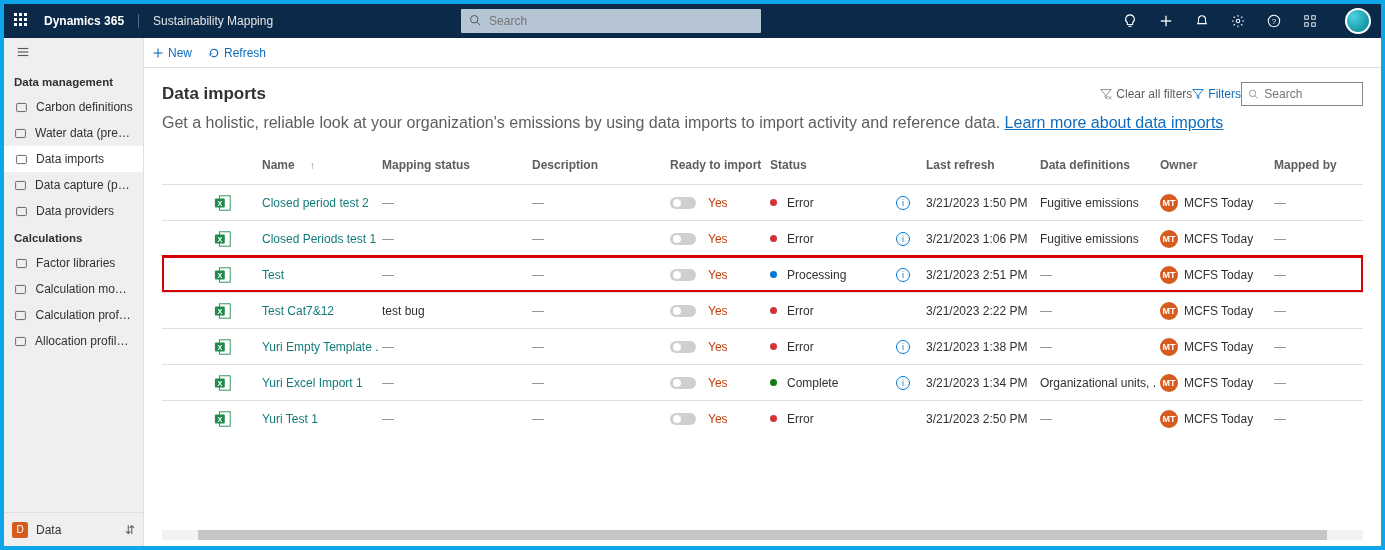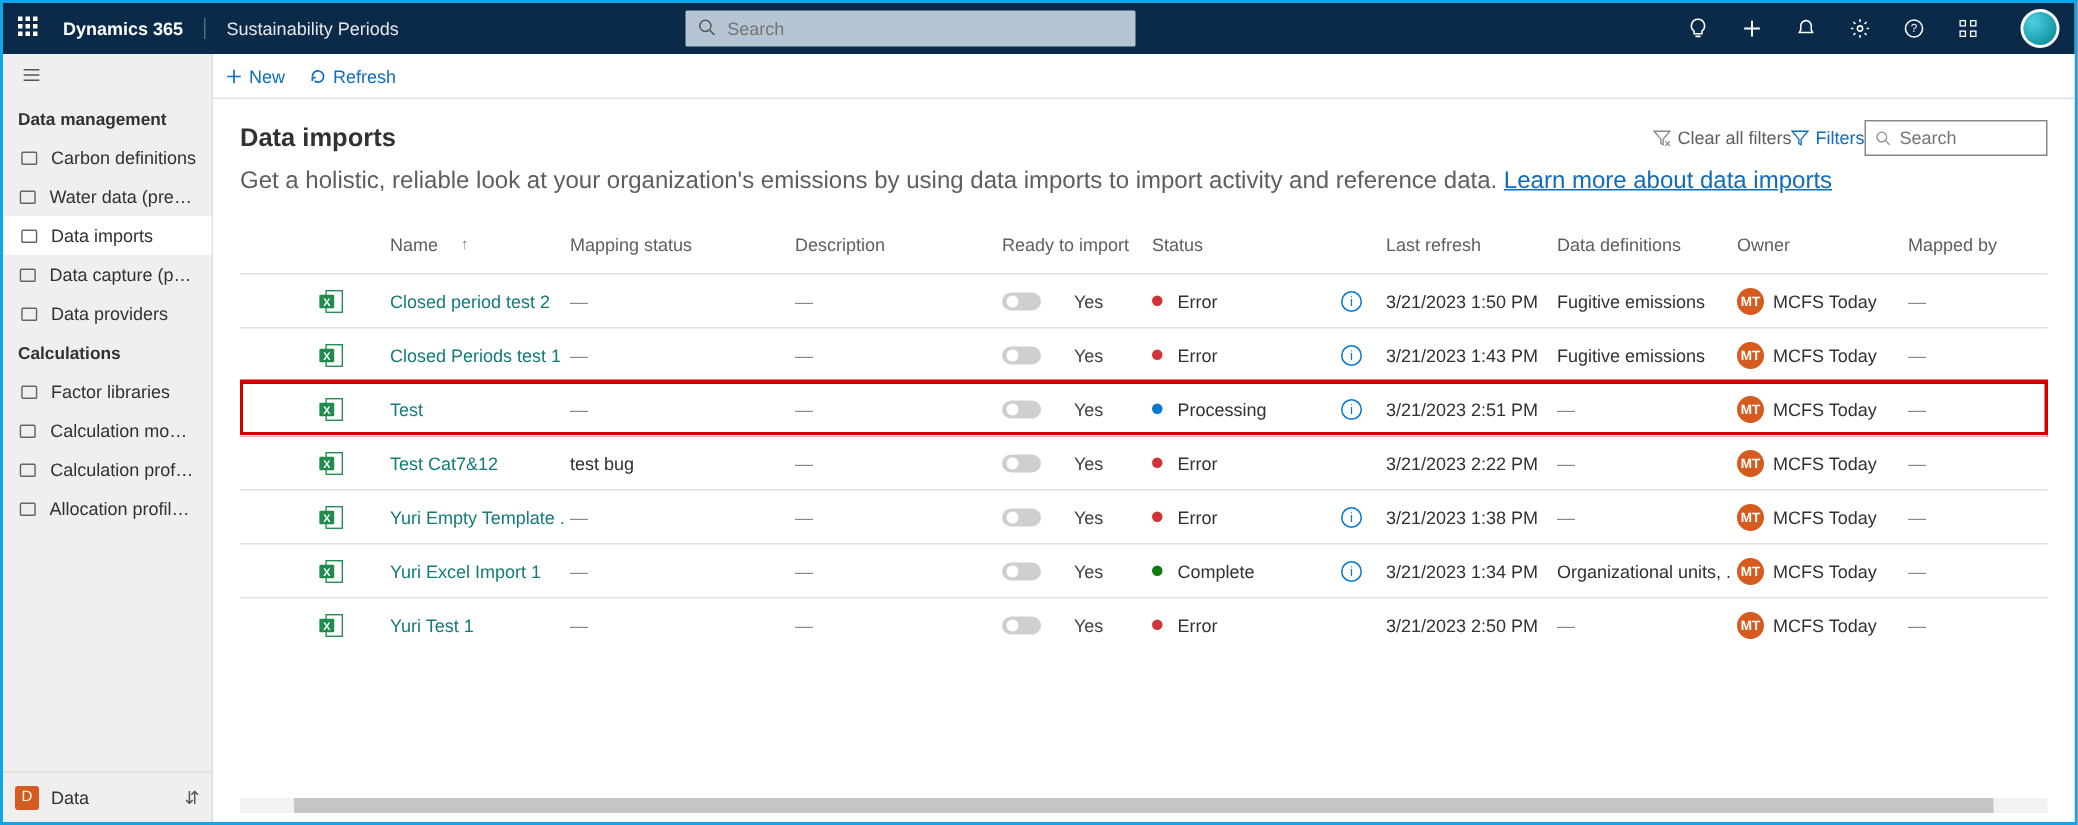--- a/index.html
+++ b/index.html
@@ -15,21 +15,21 @@
     --rowHover:#f3f2f1;
     --toggleOff:#cfcfcf;
     --statusRed:#d13438;
     --statusBlue:#0078d4;
     --statusGreen:#107c10;
     --searchbg:#b6c5d3;
     --avatarOrange:#d55b1f;
   }
   *{box-sizing:border-box;font-family:"Segoe UI",Tahoma,Arial,sans-serif}
   body{margin:0;padding:0;background:#000;overflow:hidden}
-  .frame{width:1385px;height:550px;background:#fff;position:relative;display:flex;flex-direction:column;border:2px solid #0ea5e9}
+  .frame{width:1385px;height:550px;background:#fff;position:relative;display:flex;flex-direction:column;border:4px solid #0ea5e9}
 
   
   .topbar{height:34px;background:var(--topbar-bg);color:var(--topbar-fg);display:flex;align-items:center;padding:0 10px;gap:14px;font-size:12px}
   .waffle{width:16px;height:16px;display:grid;grid-template-columns:repeat(3,3px);grid-template-rows:repeat(3,3px);gap:2px}
   .waffle span{background:#fff;width:3px;height:3px}
   .brand{font-weight:600}
   .suite{border-left:1px solid rgba(255,255,255,.3);padding-left:14px;color:#e6e6e6}
   .topsearch{margin-left:auto;margin-right:auto;width:300px;height:24px;background:var(--searchbg);display:flex;align-items:center;padding:0 8px;gap:6px;color:#333;border-radius:1px}
   .topsearch input{background:transparent;border:none;outline:none;font-size:12px;color:#555;width:100%}
   .topactions{display:flex;align-items:center;gap:22px;margin-left:auto}
@@ -61,34 +61,34 @@
   .page-actions{margin-left:auto;display:flex;align-items:center;font-size:12px;color:var(--muted)}
   .page-actions .pa{display:flex;align-items:center;gap:4px;cursor:pointer}
   .grid-search{width:122px;height:24px;border:1px solid #8a8886;display:flex;align-items:center;padding:0 6px;gap:4px;font-size:12px;color:#8a8886}
   .grid-search input{border:none;outline:none;width:100%;font-size:12px}
   .subcopy{font-size:16px;color:var(--muted);margin-bottom:14px}
   .subcopy a{color:var(--link);text-decoration:underline}
 
   
   .grid{flex:1;display:flex;flex-direction:column;min-height:0;font-size:12px;color:var(--text)}
   .ghead,.grow{display:grid;grid-template-columns:48px 48px 120px 150px 138px 100px 156px 114px 120px 114px 100px;min-width:1200px;align-items:center}
-  .ghead{font-weight:400;color:#605e5c;font-size:12px;padding:6px 0}
+  .ghead{font-weight:700;color:#605e5c;font-size:12px;padding:6px 0}
   .ghead .cell{padding:6px 4px;white-space:nowrap}
   .ghead .arrow{font-size:10px;color:#888}
   .gbody{flex:1;overflow-y:auto}
   .grow{border-top:1px solid var(--border);height:36px;position:relative}
   .grow.highlight{outline:3px solid #d40000;outline-offset:-2px}
   .cell{padding:0 4px;display:flex;align-items:center;gap:6px;white-space:nowrap;overflow:hidden;text-overflow:ellipsis}
   .cell.link{color:var(--linkTeal);cursor:pointer}
   .cell .dash{color:#888}
   .excel-icon{width:18px;height:18px;display:inline-block;position:relative}
   .excel-icon svg{width:18px;height:18px}
   .toggle{width:26px;height:12px;background:var(--toggleOff);border-radius:6px;position:relative}
   .toggle::after{content:"";position:absolute;width:8px;height:8px;background:#fff;border-radius:50%;top:2px;left:3px}
-  .toggletext{color:#404040;margin-left:16px}
+  .toggletext{color:#c2410c;margin-left:6px}
   .statusdot{width:7px;height:7px;border-radius:50%;display:inline-block;margin-right:4px}
   .st-red{background:var(--statusRed)}
   .st-blue{background:var(--statusBlue)}
   .st-green{background:var(--statusGreen)}
   .info-icon{margin-left:auto;margin-right:8px;width:14px;height:14px;border:1px solid var(--statusBlue);border-radius:50%;color:var(--statusBlue);font-size:9px;display:flex;align-items:center;justify-content:center;cursor:pointer}
   .avatar-sm{width:18px;height:18px;border-radius:50%;background:var(--avatarOrange);color:#fff;font-size:9px;font-weight:600;display:flex;align-items:center;justify-content:center}
   .scrolltrack{height:10px;background:#f3f2f1;margin:0 0 0 0}
   .scrolltrack .thumb{height:10px;background:#c8c6c4;width:94%;margin-left:3%}
 </style>
 </head>
@@ -102,21 +102,21 @@
         <span></span>
         <span></span>
         <span></span>
         <span></span>
         <span></span>
         <span></span>
         <span></span>
         <span></span>
       </div>
     <div class="brand">Dynamics 365</div>
-    <div class="suite">Sustainability Periods</div>
+    <div class="suite">Sustainability Mapping</div>
 
     <div class="topsearch">
       <span>
         <svg width="12" height="12" viewBox="0 0 16 16" fill="none">
             <circle cx="7" cy="7" r="5" stroke="#555" stroke-width="1.3"></circle>
             <line x1="11" y1="11" x2="15" y2="15" stroke="#555" stroke-width="1.3"></line>
           </svg>
       </span>
       <input placeholder="Search" style="">
     </div>
@@ -377,21 +377,21 @@
                 </div>
                 <div class="cell">
                   <span class="toggle"></span>
                   <span class="toggletext">Yes</span>
                 </div>
                 <div class="cell">
                   <span class="statusdot st-red"></span>
                   <span>Error</span>
                   <span class="info-icon">i</span>
                 </div>
-                <div class="cell">3/21/2023 1:43 PM</div>
+                <div class="cell">3/21/2023 1:06 PM</div>
                 <div class="cell">Fugitive emissions</div>
                 <div class="cell">
                   <span class="avatar-sm">MT</span>
                   <span>MCFS Today</span>
                 </div>
                 <div class="cell">
                   <span class="dash">—</span>
                 </div>
               </div>
               <div class="grow highlight">

